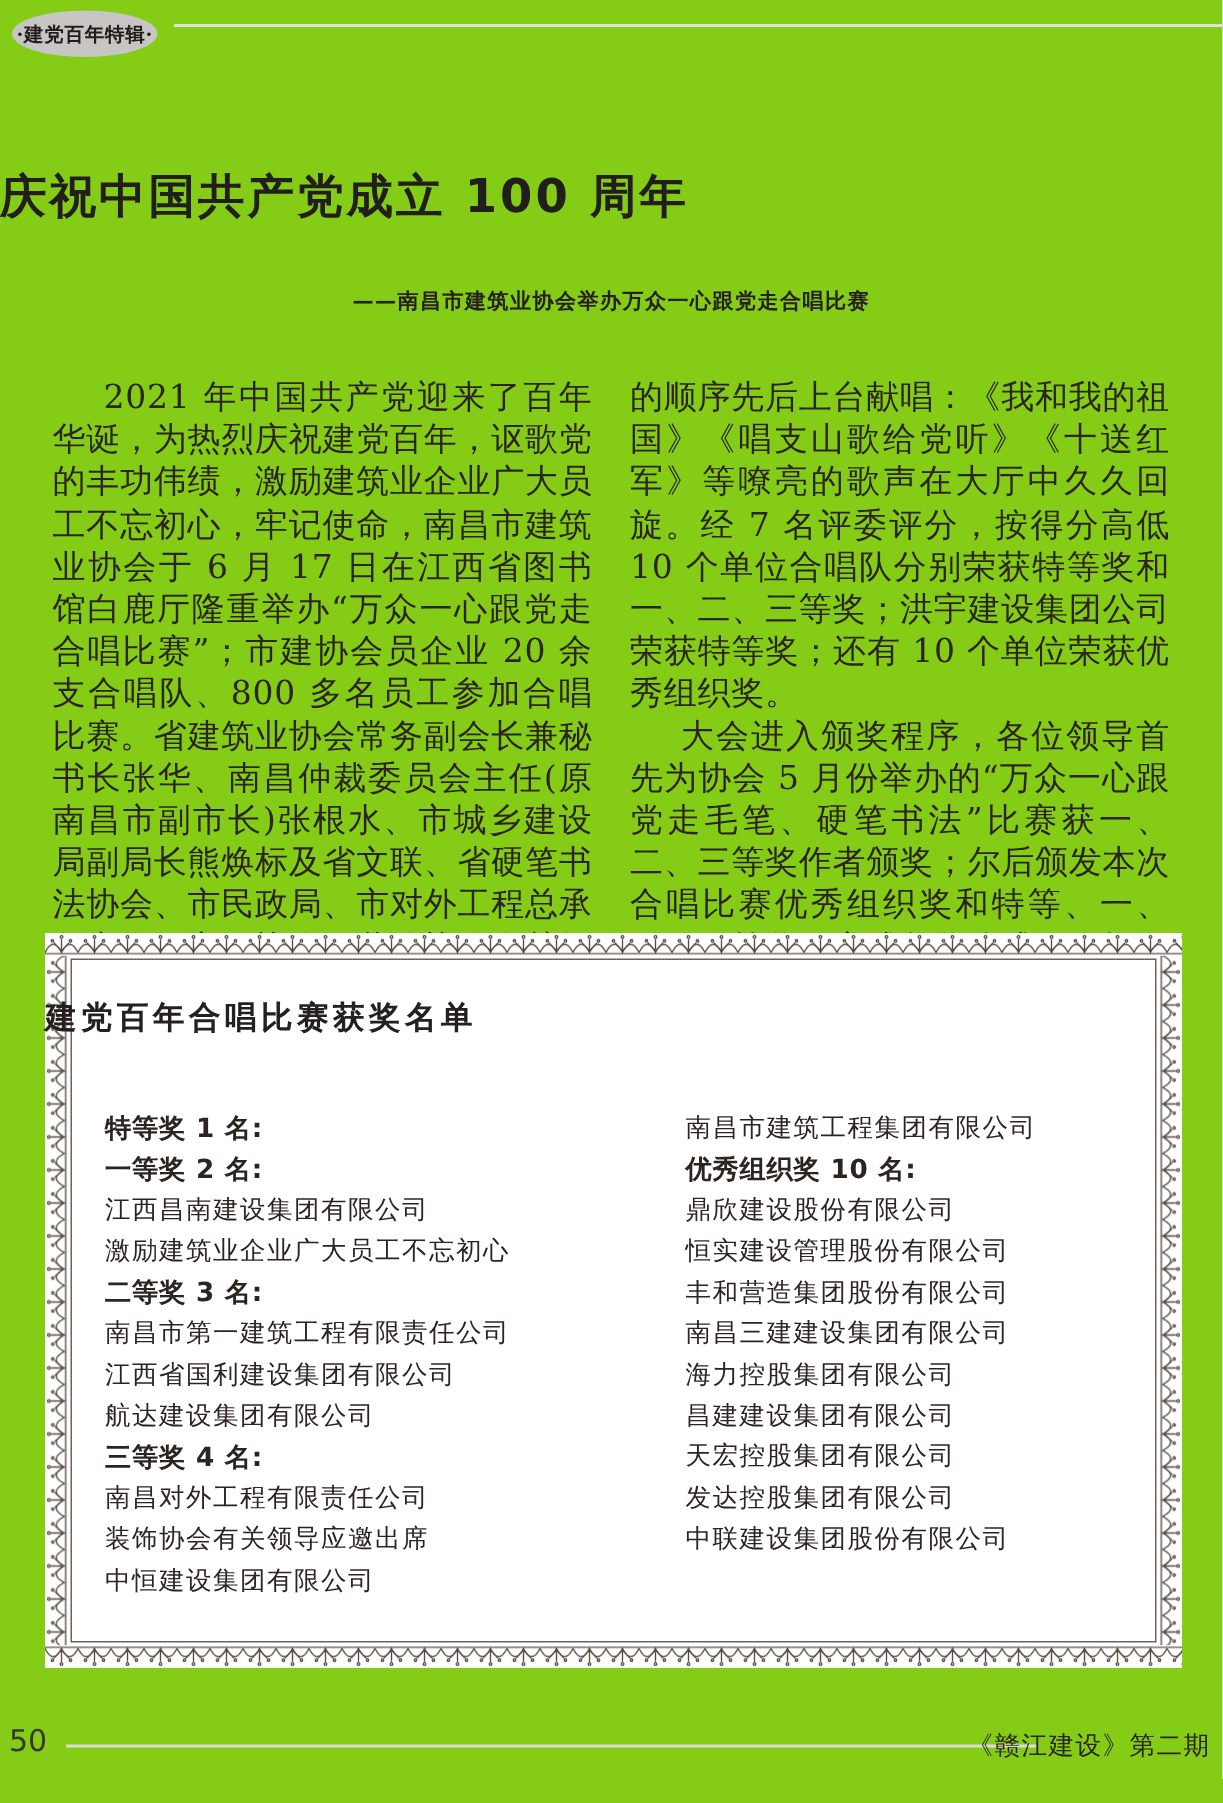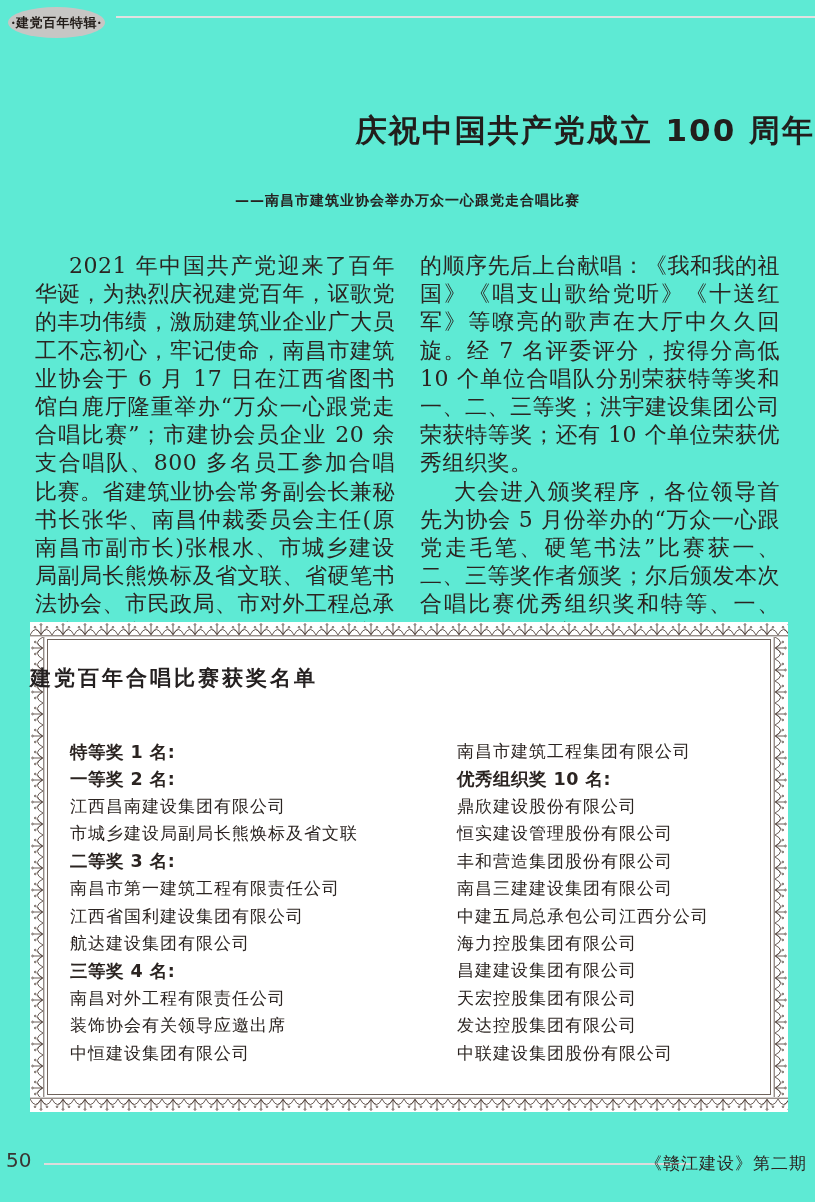--- a/index.html
+++ b/index.html
@@ -1,37 +1,37 @@
 <!DOCTYPE html>
 <html lang="zh"><head>
 <meta charset="utf-8">
 <style>
   * { margin:0; padding:0; box-sizing:border-box; }
   html,body { background:#ffffff; }
   .page {
     position:relative; width:815px; height:1202px; margin:0 auto;
-    background:#5eead4; overflow:hidden; color:#2b2421;
+    background:#84cc16; overflow:hidden; color:#2b2421;
     font-family:"DejaVu Serif", serif;
   }
   
   .badge {
     position:absolute; left:8px; top:7px; width:97px; height:31px;
     background:#c7c6c4; border-radius:50%;
     display:flex; align-items:center; justify-content:center;
     font-family:"DejaVu Serif", serif; font-weight:bold;
     font-size:13px; color:#221c18; letter-spacing:0.5px;
   }
   .header-rule {
     position:absolute; left:116px; top:16px; width:699px; height:2px;
     background:#e2e0e0;
   }
   
   .title {
     position:absolute; left:0; top:110px; width:100%;
-    text-align:right; font-family:"DejaVu Sans", sans-serif;
+    text-align:left; font-family:"DejaVu Sans", sans-serif;
     font-weight:bold; font-size:31px; color:#221e1c; letter-spacing:2px;
   }
   .subtitle {
     position:absolute; left:0; top:192px; width:100%;
     text-align:center; font-family:"DejaVu Sans", sans-serif;
     font-weight:bold; font-size:14px; color:#262120; letter-spacing:1px;
   }
   
   .article {
     position:absolute; left:35px; top:252px; width:745px;
@@ -195,21 +195,21 @@
 
           <div class="award-row award-label">
             <span class="award-text">一等奖 2 名:</span>
           </div>
 
           <div class="award-row">
             <span class="award-text">江西昌南建设集团有限公司</span>
           </div>
 
           <div class="award-row">
-            <span class="award-text">市城乡建设局副局长熊焕标及省文联</span>
+            <span class="award-text">激励建筑业企业广大员工不忘初心</span>
           </div>
 
           <div class="award-row award-label">
             <span class="award-text">二等奖 3 名:</span>
           </div>
 
           <div class="award-row">
             <span class="award-text">南昌市第一建筑工程有限责任公司</span>
           </div>
 
@@ -256,23 +256,20 @@
           </div>
 
           <div class="award-row">
             <span class="award-text">丰和营造集团股份有限公司</span>
           </div>
 
           <div class="award-row">
             <span class="award-text">南昌三建建设集团有限公司</span>
           </div>
 
-          <div class="award-row">
-            <span class="award-text">中建五局总承包公司江西分公司</span>
-          </div>
 
           <div class="award-row">
             <span class="award-text">海力控股集团有限公司</span>
           </div>
 
           <div class="award-row">
             <span class="award-text">昌建建设集团有限公司</span>
           </div>
 
           <div class="award-row">

